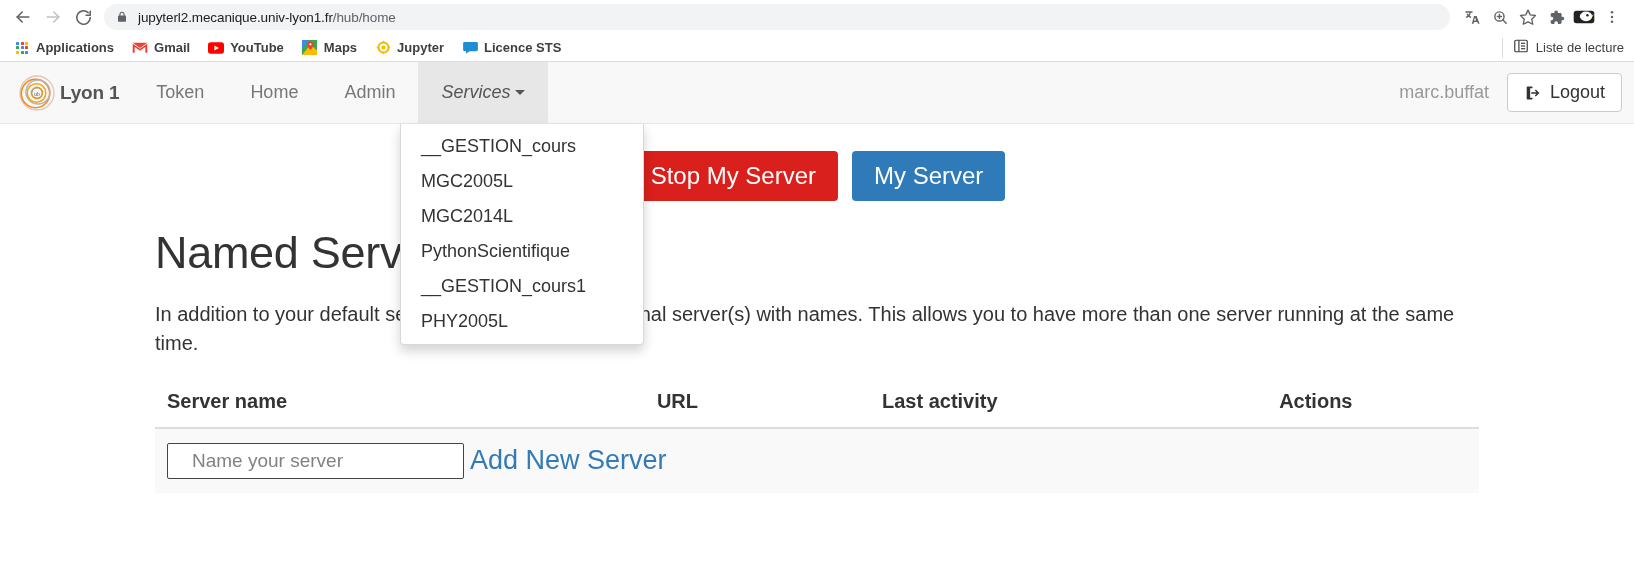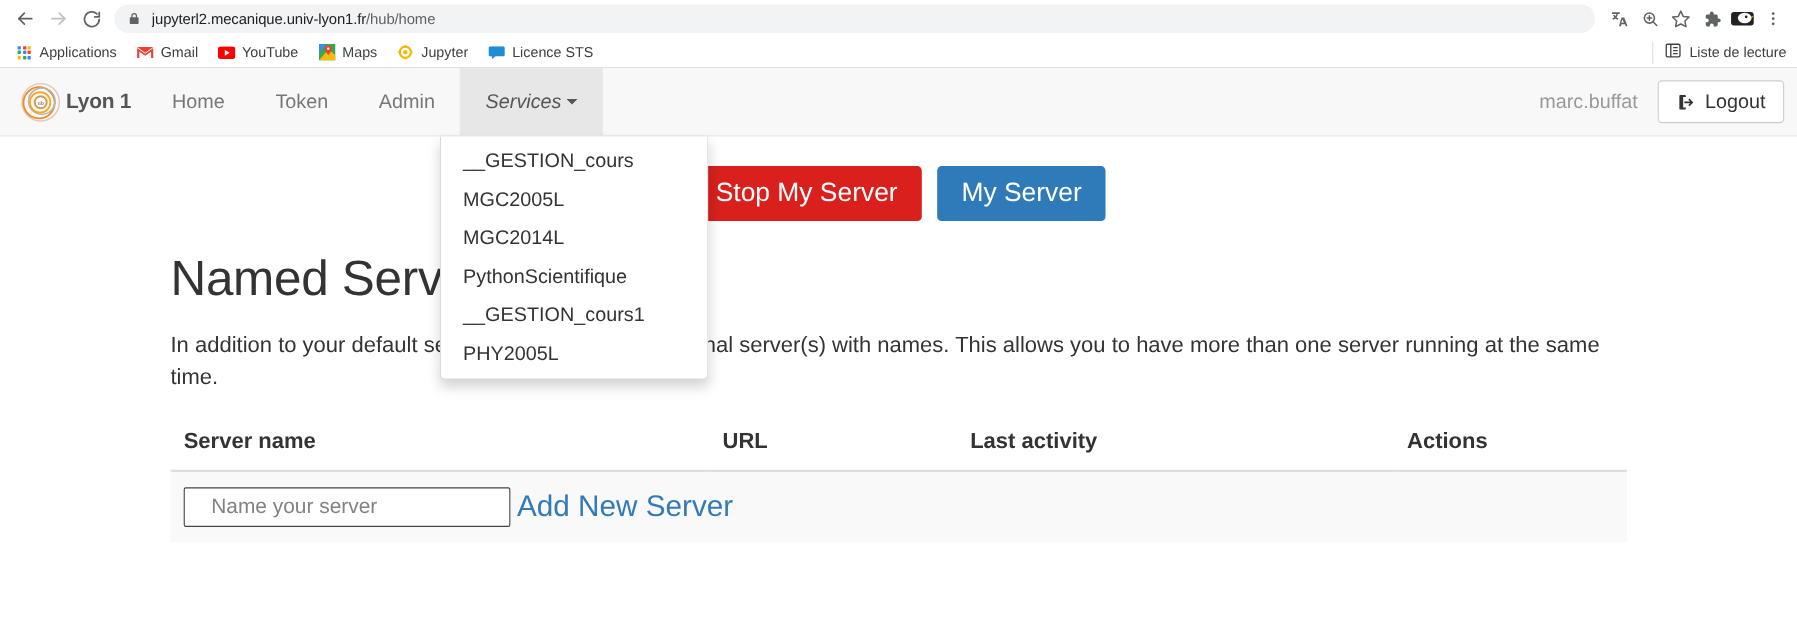--- a/index.html
+++ b/index.html
@@ -76,21 +76,21 @@
   }
   .bm {
     display: flex; align-items: center;
     padding: 2px 8px 2px 4px;
     margin-right: 6px;
     border-radius: 4px;
     cursor: pointer;
     white-space: nowrap;
   }
   .bm .bmicon { width: 16px; height: 16px; margin-right: 6px; display:flex; align-items:center; justify-content:center; flex:0 0 16px;}
-  .bm .bmlabel { font-size: 13px; }
+  .bm .bmlabel { font-size: 13px; font-weight: bold; }
 
   .bookmarks-right {
     margin-left: auto;
     display: flex;
     align-items: center;
     border-left: 1px solid #dadce0;
     padding-left: 10px;
     height: 20px;
   }
   .bookmarks-right .bmicon { margin-right: 7px; }
@@ -472,22 +472,22 @@
         <circle cx="18.5" cy="19" r="9.3" fill="none" stroke="#f5a623" stroke-width="1.6"></circle>
         <circle cx="19" cy="19" r="6.4" fill="#f5a623"></circle>
         <circle cx="19" cy="19" r="5.1" fill="#f7f7f7" stroke="#888" stroke-width="0.8"></circle>
         <text x="19" y="21.6" font-size="5.4" text-anchor="middle" fill="#6b5030" font-family="Liberation Serif, serif">ub</text>
       </svg>
     </span>
     <span class="jh-brand-text">Lyon 1</span>
   </a>
 
   <div class="jh-nav">
+    <a class="jh-nav-item">Token</a>
     <a class="jh-nav-item">Home</a>
-    <a class="jh-nav-item">Token</a>
     <a class="jh-nav-item">Admin</a>
     <a class="jh-nav-item active">
       <span>Services</span>
       <span class="caret"></span>
     </a>
   </div>
 
   <div class="jh-right">
     <span class="jh-user">marc.buffat</span>
     <button class="jh-logout">

